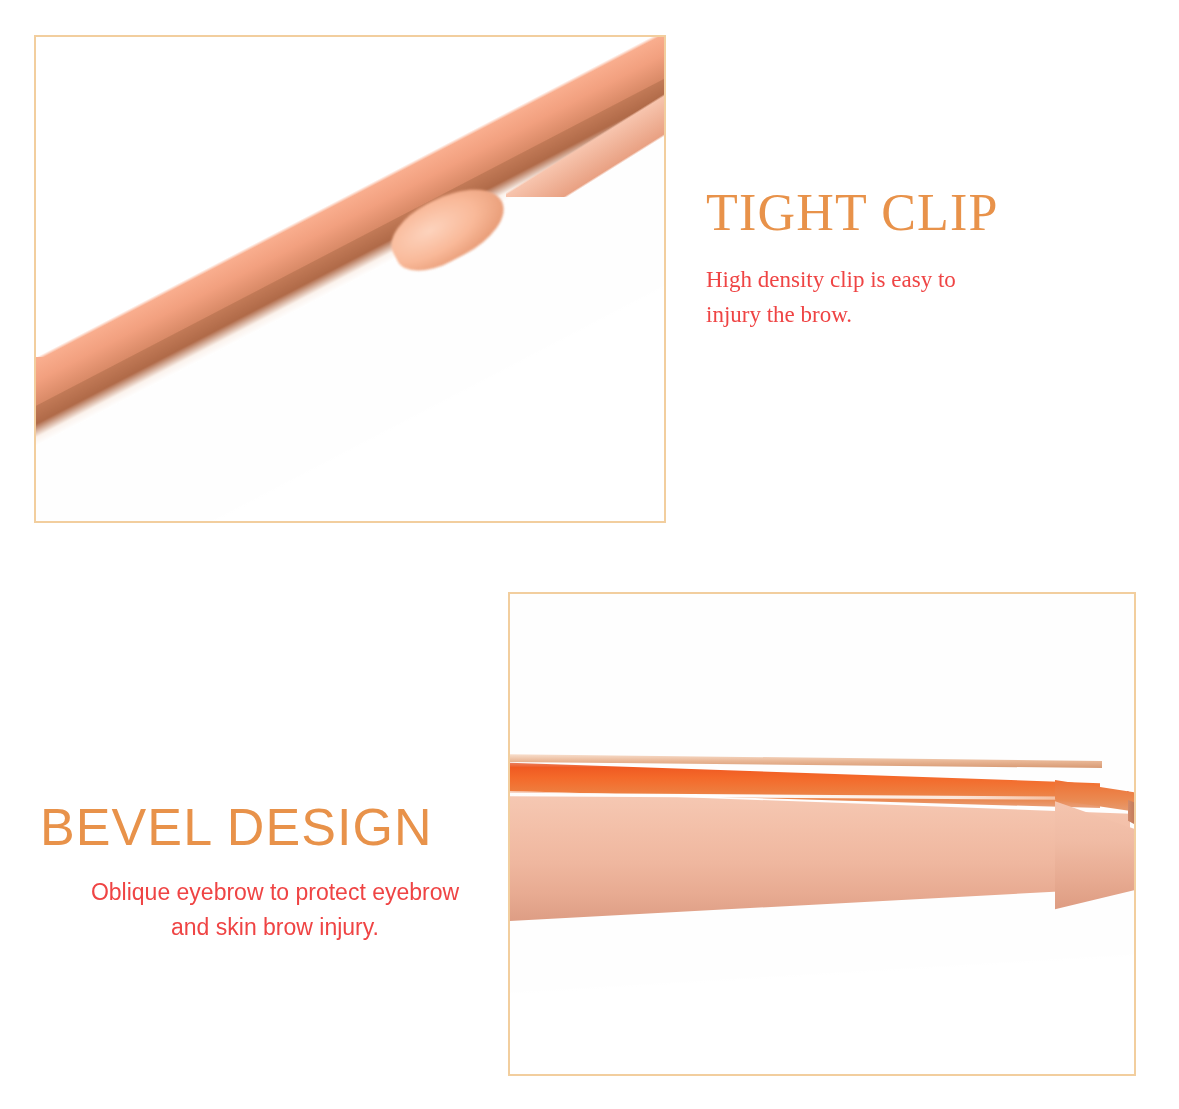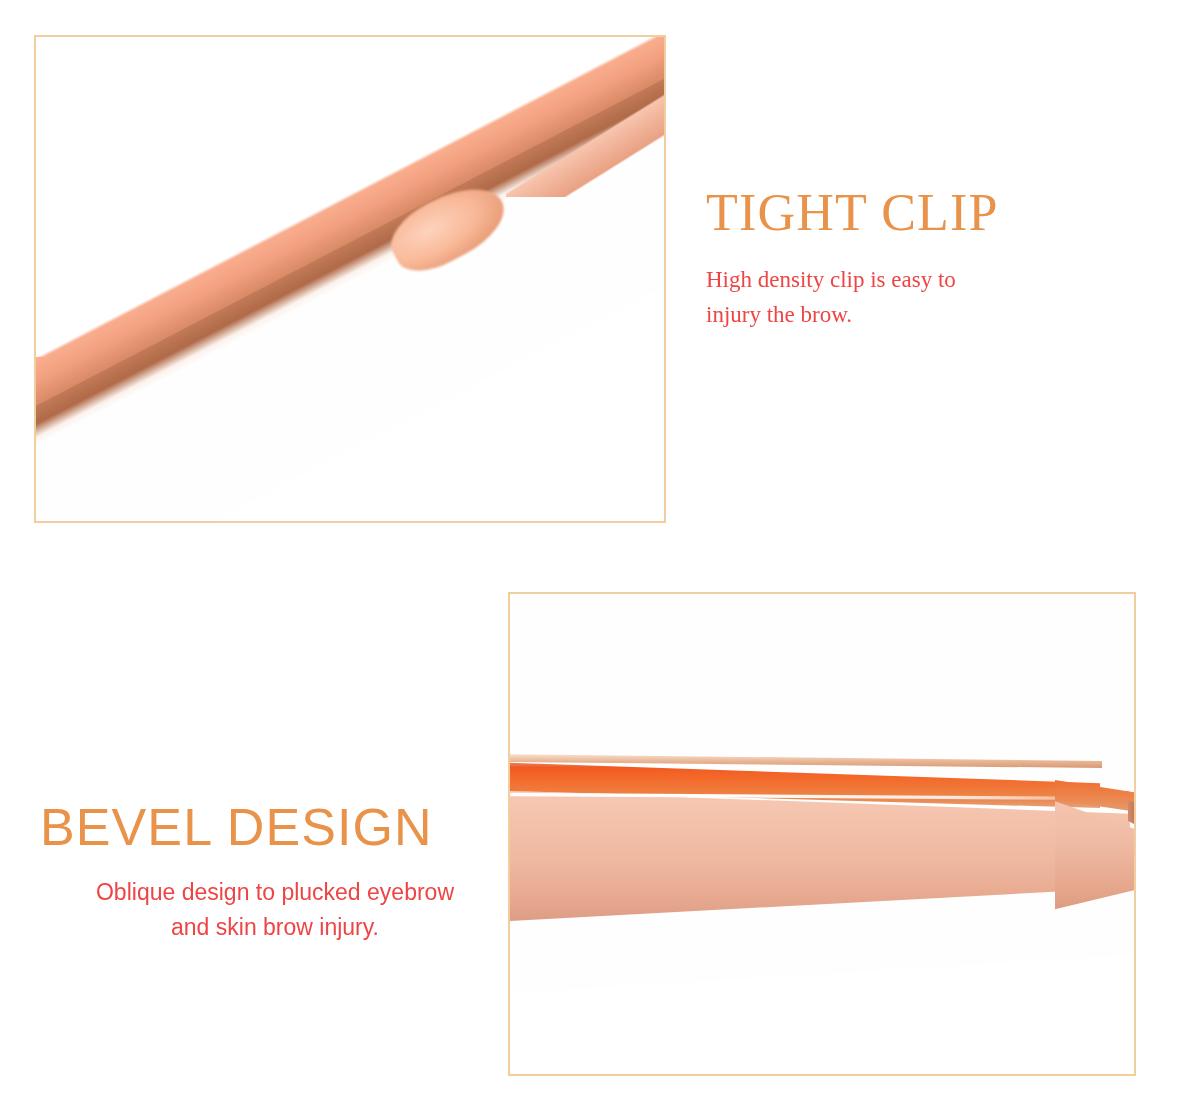--- a/index.html
+++ b/index.html
@@ -367,16 +367,16 @@
       <div class="tw-part" id="bevel-mid-highlight"></div>
       <div class="tw-part" id="bevel-tip-block"></div>
       <div class="tw-part" id="bevel-tip-orange"></div>
       <div class="tw-part" id="bevel-notch"></div>
       <div class="tw-part" id="bevel-under-white"></div>
     </div>
   </div>
 
   <div class="txt-block" id="text-bevel-design">
     <div class="heading">BEVEL DESIGN</div>
-    <div class="body-copy"><span>Oblique design to plucked eyebrow</span><br><span>and skin brow injury.</span></div>
+    <div class="body-copy"><span>Oblique eyebrow to protect eyebrow</span><br><span>and skin brow injury.</span></div>
   </div>
 
 </div>
 
 </body></html>

